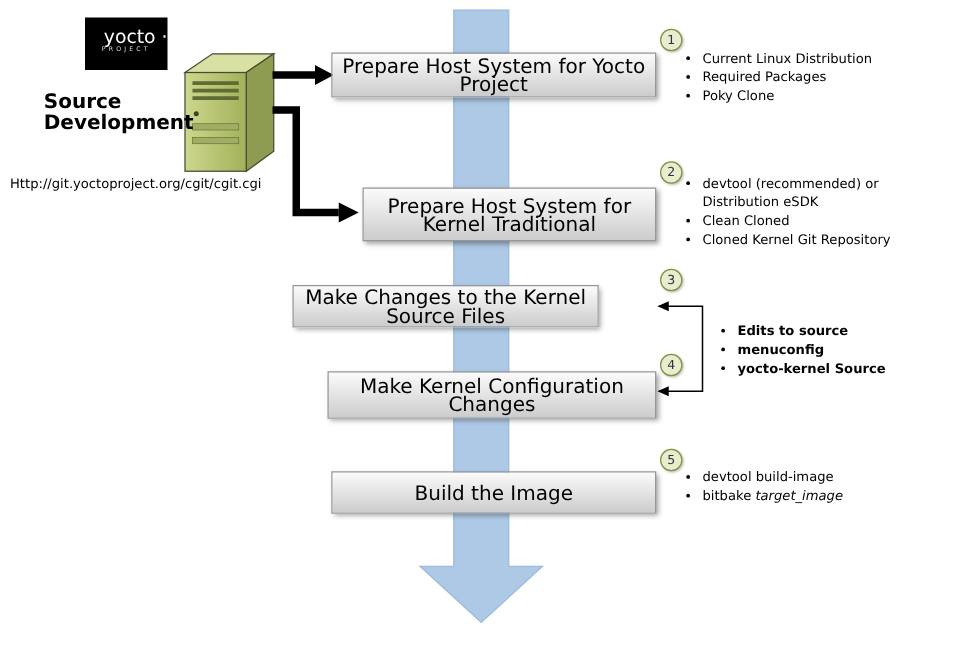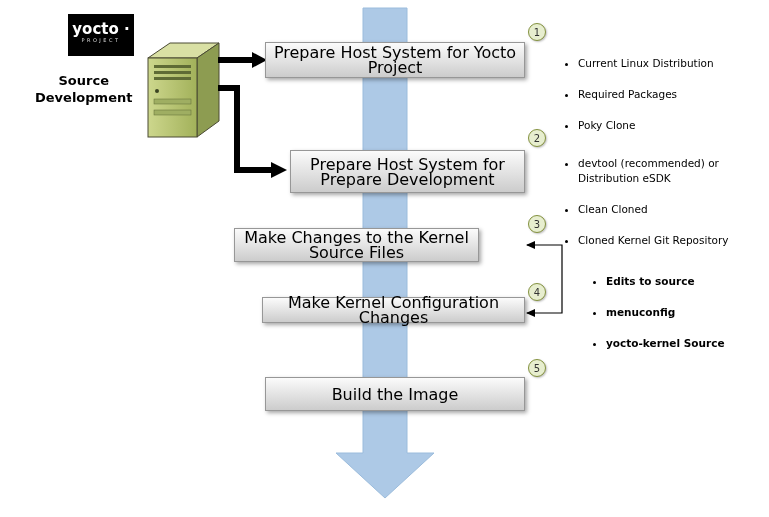--- a/index.html
+++ b/index.html
@@ -18,30 +18,30 @@
   .step-circle{
     position:absolute;width:18px;height:18px;border-radius:50%;
     background:#e7eecf;border:1px solid #84923f;color:#333;
     display:flex;align-items:center;justify-content:center;font-size:10px;
     box-shadow:1px 1px 2px rgba(0,0,0,.25);box-sizing:border-box;
   }
   ul.bullets{
     position:absolute;margin:0;padding-left:14px;font-size:10.5px;
     line-height:15px;color:#000;list-style-type:disc;
   }
-  ul.bullets li{padding:0;margin:16px;}
+  ul.bullets li{padding:0;margin:0;}
   .logo{
     position:absolute;left:68px;top:14px;width:66px;height:42px;background:#000;
     color:#fff;text-align:center;box-sizing:border-box;padding-top:7px;
   }
-  .logo .brand{font-size:15px;font-weight:bold;line-height:16px;}
+  .logo .brand{font-size:15px;font-weight:normal;line-height:16px;text-align:right;}
   .logo .sub{font-size:5px;letter-spacing:2.5px;color:#ddd;line-height:7px;}
   .src-label{
-    position:absolute;left:35px;top:72px;font-size:13px;font-weight:bold;
-    color:#000;line-height:17px;text-align:center;
+    position:absolute;left:35px;top:72px;font-size:16px;font-weight:bold;
+    color:#000;line-height:17px;
   }
   .src-label span{display:block;}
   .url-text{position:absolute;left:8px;top:141px;font-size:10.5px;color:#000;}
   em{font-style:italic;}
 </style>
 </head>
 <body>
 
 <div class="stage">
 
@@ -86,25 +86,26 @@
 
   <div class="logo">
     <div class="brand">yocto ·</div>
     <div class="sub">PROJECT</div>
   </div>
 
   <div class="src-label">
     <span>Source</span>
     <span>Development</span>
   </div>
+  <div class="url-text">Http://git.yoctoproject.org/cgit/cgit.cgi</div>
 
   <div class="flow-box" style="left:265px;top:42px;width:260px;height:36px;">Prepare Host System for Yocto Project</div>
-  <div class="flow-box" style="left:290px;top:150px;width:235px;height:43px;">Prepare Host System for Prepare Development</div>
+  <div class="flow-box" style="left:290px;top:150px;width:235px;height:43px;">Prepare Host System for Kernel Traditional</div>
   <div class="flow-box" style="left:234px;top:228px;width:245px;height:34px;">Make Changes to the Kernel Source Files</div>
-  <div class="flow-box" style="left:262px;top:297px;width:263px;height:26px;">Make Kernel Configuration Changes</div>
+  <div class="flow-box" style="left:262px;top:297px;width:263px;height:38px;">Make Kernel Configuration Changes</div>
   <div class="flow-box" style="left:265px;top:377px;width:260px;height:34px;">Build the Image</div>
 
   <div class="step-circle" style="left:528px;top:23px;">1</div>
   <div class="step-circle" style="left:528px;top:129px;">2</div>
   <div class="step-circle" style="left:528px;top:215px;">3</div>
   <div class="step-circle" style="left:528px;top:283px;">4</div>
   <div class="step-circle" style="left:528px;top:359px;">5</div>
 
   <ul class="bullets" style="left:548px;top:40px;width:205px;">
     <li>Current Linux Distribution</li>
@@ -117,14 +118,22 @@
     <li>Clean Cloned</li>
     <li>Cloned Kernel Git Repository</li>
   </ul>
 
   <ul class="bullets" style="left:576px;top:258px;width:170px;font-weight:bold;">
     <li>Edits to source</li>
     <li>menuconfig</li>
     <li>yocto-kernel Source</li>
   </ul>
 
+  <ul class="bullets" style="left:548px;top:375px;width:195px;">
+    <li>
+      <span>devtool build-image</span>
+    </li>
+    <li>
+      <span>bitbake </span><em>target_image</em>
+    </li>
+  </ul>
 
 </div>
 
 </body></html>

